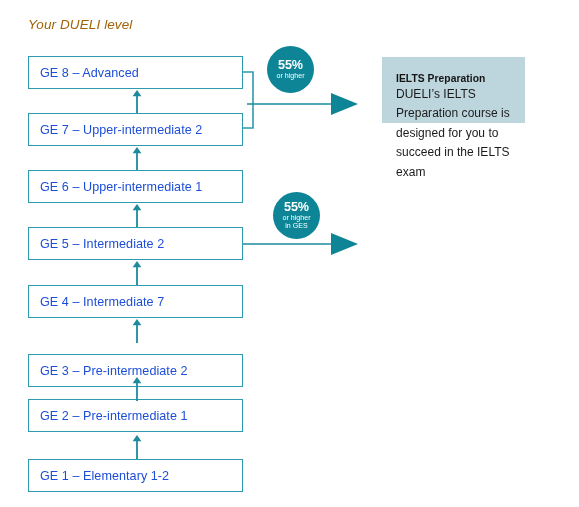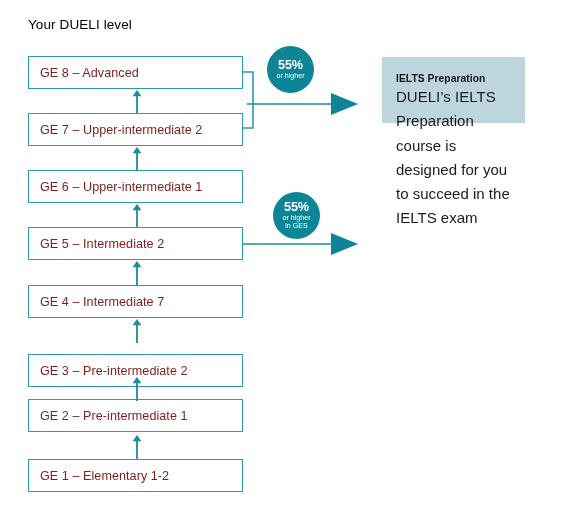--- a/index.html
+++ b/index.html
@@ -20,22 +20,23 @@
     overflow: hidden;
   }
 
   
   #page-title {
     position: absolute;
     left: 28px;
     top: 17px;
     font-size: 13.5px;
     letter-spacing: 0.1px;
-    color: #000000;
+    color: #a16207;
     white-space: nowrap;
+    font-style: italic;
   }
 
   
   #ladder {
     position: absolute;
     left: 0; top: 0;
     width: 579px; height: 507px;
   }
   .level-box {
     position: absolute;
@@ -44,21 +45,21 @@
     height: 33px;
     box-sizing: border-box;
     border: 1.6px solid #2D9BAE;
     background: #ffffff;
     display: flex;
     align-items: center;
   }
   .level-label {
     padding-left: 11px;
     font-size: 12.6px;
-    color: #7f1d1d;
+    color: #1d4ed8;
     letter-spacing: 0.05px;
     white-space: nowrap;
   }
 
   
   .up-arrow {
     position: absolute;
     left: 131px;
     width: 12px;
     height: 24px;
@@ -108,21 +109,21 @@
     padding: 16px 14px 16px 14px;
   }
   .info-title {
     font-size: 10.3px;
     font-weight: 700;
     color: #141414;
     margin: 0 0 1px 0;
     letter-spacing: 0.05px;
   }
   .info-body {
-    font-size: 15px;
+    font-size: 12px;
     color: #1b1b1b;
     line-height: 1.62;
     letter-spacing: 0.02px;
   }
 </style>
 </head>
 <body>
 
 <div id="canvas">
 

